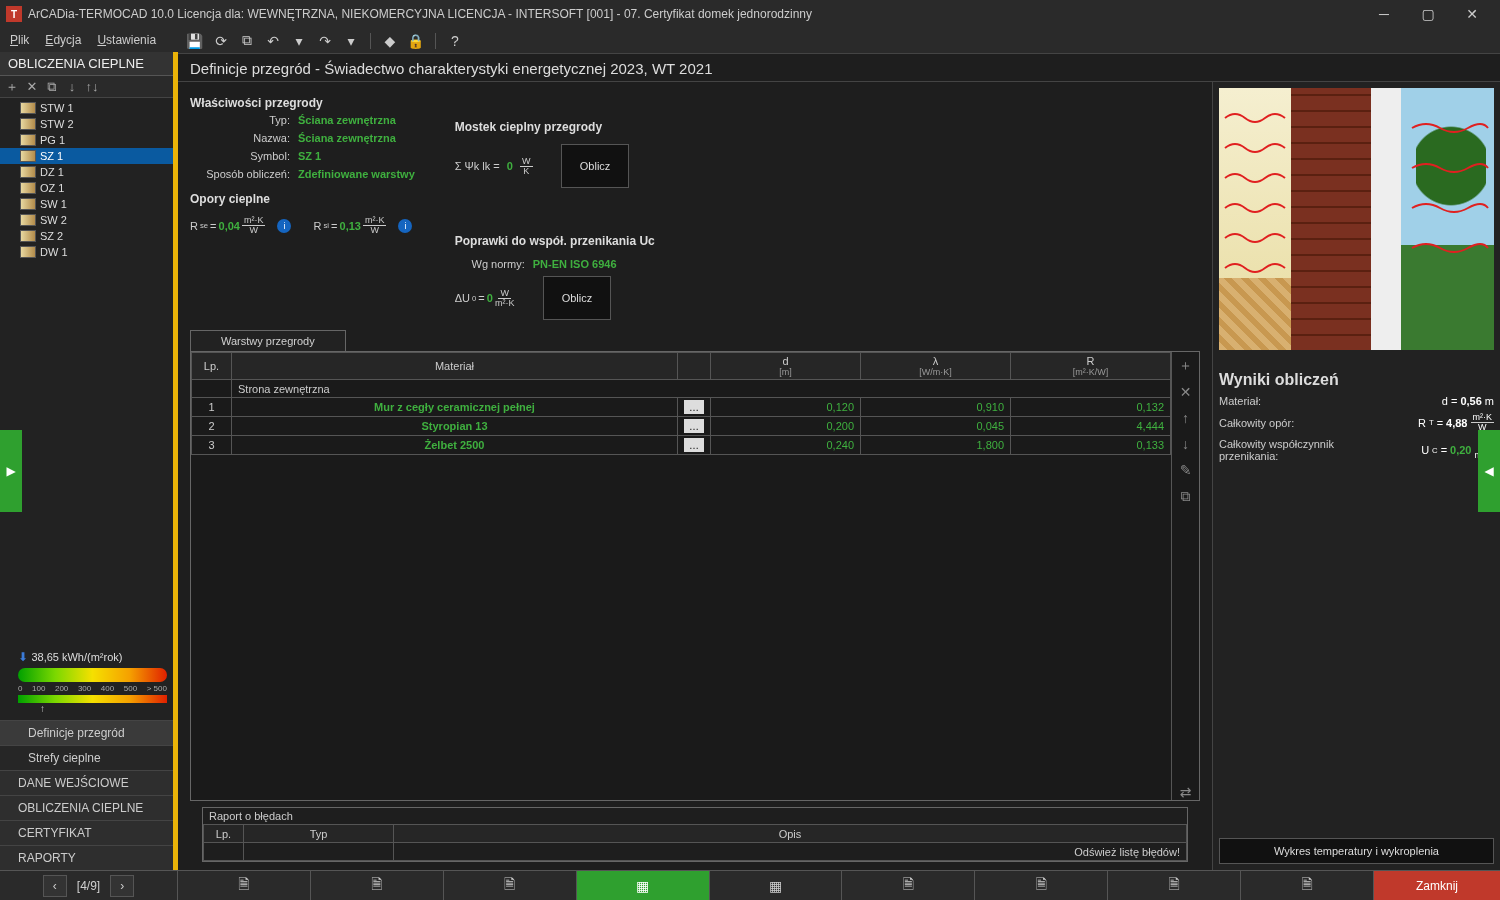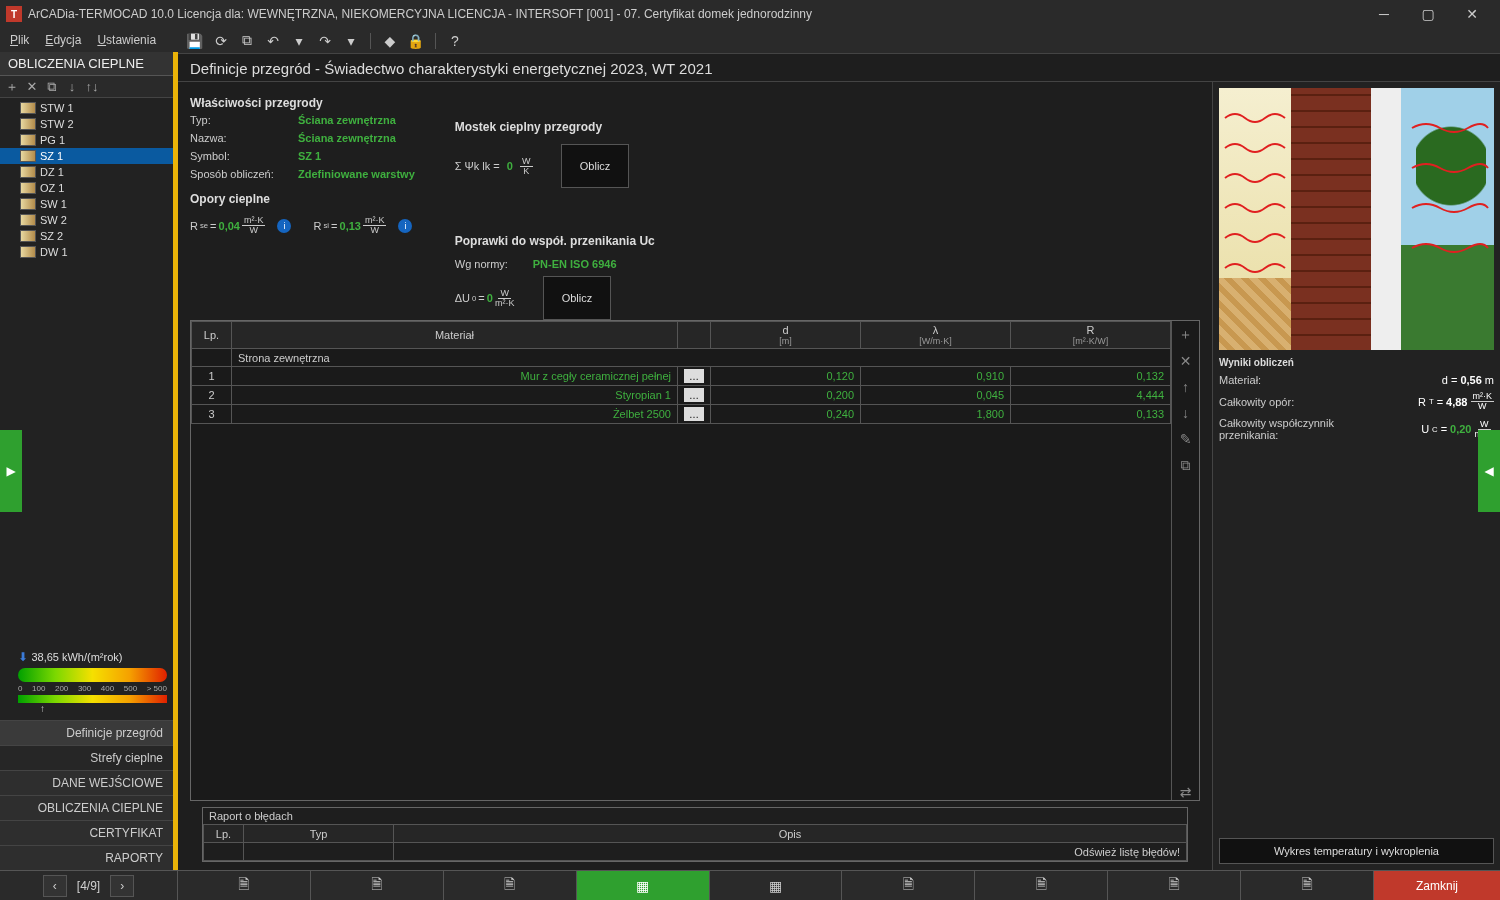--- a/index.html
+++ b/index.html
@@ -31,53 +31,53 @@
 .tree-row { display: flex; align-items: center; height: 16px; padding: 0 4px 0 20px; gap: 4px; font-size: 11px; color: #ddd; }
 .tree-row.sel { background: #0a5aa0; color: #fff; }
 .tree-row .ic { width: 16px; height: 12px; background: linear-gradient(90deg,#e8d8a0,#b28b4a); border: 1px solid #555; }
 .energy { margin-top: auto; padding: 6px; margin-left: 12px; }
 .energy .arrow { color: #3b7bd8; font-size: 12px; }
 .energy .val { font-size: 11px; color: #ddd; }
 .energy .bar { height: 14px; background: linear-gradient(90deg,#00a000,#7bd800,#f5e000,#f5a000,#e02000); border-radius: 7px; margin-top: 4px; }
 .energy .scale { display: flex; justify-content: space-between; font-size: 8px; color: #aaa; margin-top: 2px; }
 .energy .bar2 { height: 8px; background: linear-gradient(90deg,#00a000,#7bd800,#f5e000,#f5a000,#e02000); margin-top: 2px; }
 .energy .ptr { text-align: left; padding-left: 22px; color: #ccc; font-size: 10px; }
-.nav-list .nav { padding: 5px 10px; font-size: 12px; color: #ccc; background: #2e2e2e; border-top: 1px solid #444; text-align: right; }
+.nav-list .nav { padding: 5px 18px; font-size: 12px; color: #ccc; background: #2e2e2e; border-top: 1px solid #444; }
 .nav-list .nav.sub { padding-left: 28px; background: #262626; }
 .nav-list .nav.active { background: #3a3a3a; }
 
 
 .content-wrap { flex: 1; display: flex; flex-direction: column; position: relative; }
 .content-head { padding: 8px 12px 4px; font-size: 15px; color: #ddd; border-bottom: 1px solid #444; }
 .content { flex: 1; display: flex; overflow: hidden; }
 .center { flex: 1; padding: 8px 12px; overflow: hidden; display: flex; flex-direction: column; }
 .props { display: flex; gap: 40px; }
 .prop-col { display: flex; flex-direction: column; gap: 6px; }
 .prop-row { display: flex; align-items: center; gap: 8px; font-size: 11px; }
-.prop-row .lbl { width: 100px; color: #ccc; }
+.prop-row .lbl { width: 100px; color: #ccc; text-align: right; }
 .prop-row .val { color: #3fb03f; font-weight: 600; }
 .section-h { font-size: 12px; font-weight: 600; color: #ddd; margin: 6px 0 4px; }
 .btn { background: #111; border: 1px solid #555; color: #ddd; padding: 15px 18px; font-size: 11px; }
 .info-i { width: 14px; height: 14px; border-radius: 50%; background: #1565c0; color: #fff; font-size: 9px; display: inline-flex; align-items: center; justify-content: center; margin-left: 4px; }
 .formula { font-size: 11px; color: #ccc; display: inline-flex; align-items: center; gap: 2px; }
 .frac { display: inline-flex; flex-direction: column; align-items: center; font-size: 9px; line-height: 1; }
 .frac .num { border-bottom: 1px solid #ccc; padding: 0 2px; }
 .val-g { color: #3fb03f; font-weight: 600; }
 .val-w { color: #fff; font-weight: 600; }
 
 
 .tabs { display: flex; margin-top: 10px; }
 .tab { padding: 4px 30px; background: #222; border: 1px solid #666; border-bottom: none; font-size: 11px; }
 .table-wrap { flex: 1; border: 1px solid #666; background: #1a1a1a; display: flex; }
 .tbl { flex: 1; }
 table { width: 100%; border-collapse: collapse; font-size: 11px; color: #ccc; }
 th, td { border: 1px solid #555; padding: 2px 6px; text-align: center; height: 18px; }
 th { background: #262626; font-weight: normal; }
 th .sub { font-size: 9px; color: #999; display: block; }
-td.mat { text-align: right; color: #3fb03f; }
+td.mat { text-align: center; color: #3fb03f; font-weight: bold; }
 td.grey { text-align: left; color: #ccc; }
 td.num { text-align: right; color: #3fb03f; }
 td.dots { width: 28px; }
 .dots-btn { background: #ddd; color: #000; width: 20px; height: 14px; font-size: 10px; display: inline-flex; align-items: center; justify-content: center; }
 .tbl-tools { width: 28px; background: #1a1a1a; border-left: 1px solid #555; display: flex; flex-direction: column; align-items: center; gap: 10px; padding-top: 6px; }
 .tbl-tools .tt { width: 16px; height: 16px; color: #888; font-size: 14px; display: flex; align-items: center; justify-content: center; }
 
 
 .errbox { border: 1px solid #666; margin: 6px 12px 0; }
 .errbox .h { padding: 2px 6px; font-size: 11px; color: #ccc; }
@@ -85,21 +85,21 @@
 
 
 .rightp { width: 288px; background: #222; border-left: 1px solid #444; padding: 6px; display: flex; flex-direction: column; }
 .preview { width: 100%; height: 262px; background: #555; position: relative; overflow: hidden; }
 .room { position: absolute; left: 0; top: 0; width: 72px; height: 100%; background: linear-gradient(#f5efd0,#e8dca0); }
 .floor { position: absolute; left: 0; bottom: 0; width: 72px; height: 72px; background: repeating-linear-gradient(45deg,#d8b070,#d8b070 6px,#c89850 6px,#c89850 12px); }
 .brick { position: absolute; left: 72px; top: 0; width: 80px; height: 100%; background: repeating-linear-gradient(0deg,#7a3020 0 14px,#5a2010 14px 16px), repeating-linear-gradient(90deg,transparent 0 28px,#5a2010 28px 30px); }
 .foam { position: absolute; left: 152px; top: 0; width: 30px; height: 100%; background: #eee; }
 .outside { position: absolute; left: 182px; top: 0; right: 0; height: 100%; background: linear-gradient(#a0d0e8 60%,#3a7a30 60%); }
 .tree-img { position: absolute; right: 8px; top: 30px; width: 70px; height: 120px; background: radial-gradient(circle at 50% 40%, #2a6a20 48%, transparent 50%); }
-.results .h { font-size: 10px; font-weight: 600; color: #ddd; margin: 7px 0 6px; }
+.results .h { font-size: 16px; font-weight: 600; color: #ddd; margin: 21px 0 6px; }
 .res-row { display: flex; justify-content: space-between; align-items: center; font-size: 11px; color: #ccc; margin: 6px 0; }
 .res-row .r { color: #fff; display: flex; align-items: center; gap: 3px; }
 .chart-btn { background: #111; border: 1px solid #555; color: #ddd; padding: 6px; text-align: center; font-size: 11px; margin-top: auto; }
 
 
 .side-arrow { position: absolute; top: 430px; width: 22px; height: 82px; background: #2fa02f; display: flex; align-items: center; justify-content: center; color: #fff; z-index: 5; }
 .side-arrow.left { left: 0; }
 .side-arrow.right { right: 0; }
 
 
@@ -284,20 +284,23 @@
               <span class="formula">ΔU<sub>0</sub> = <span class="val-g">0</span> <span class="frac">
                     <span class="num">W</span>
                     <span>m²·K</span>
                   </span></span>
               &nbsp;&nbsp;&nbsp;&nbsp;
               <button class="btn">Oblicz</button>
             </div>
           </div>
         </div>
 
+        <div class="tabs">
+          <div class="tab">Warstwy przegrody</div>
+        </div>
         <div class="table-wrap">
           <div class="tbl">
             <table>
               <tbody>
                   <tr>
                 <th style="width:40px">Lp.</th>
                 <th>Materiał</th>
                 <th style="width:30px"></th>
                 <th style="width:150px"><span>d</span><span class="sub">[m]</span></th>
                 <th style="width:150px"><span>λ</span><span class="sub">[W/m·K]</span></th>
@@ -310,21 +313,21 @@
               <tr>
                 <td>1</td>
                     <td class="mat">Mur z cegły ceramicznej pełnej</td>
                 <td class="dots"><span class="dots-btn">…</span></td>
                 <td class="num">0,120</td>
                     <td class="num">0,910</td>
                     <td class="num">0,132</td>
               </tr>
               <tr>
                 <td>2</td>
-                    <td class="mat">Styropian 1</td>
+                    <td class="mat">Styropian 13</td>
                 <td class="dots"><span class="dots-btn">…</span></td>
                 <td class="num">0,200</td>
                     <td class="num">0,045</td>
                     <td class="num">4,444</td>
               </tr>
               <tr>
                 <td>3</td>
                     <td class="mat">Żelbet 2500</td>
                 <td class="dots"><span class="dots-btn">…</span></td>
                 <td class="num">0,240</td>

